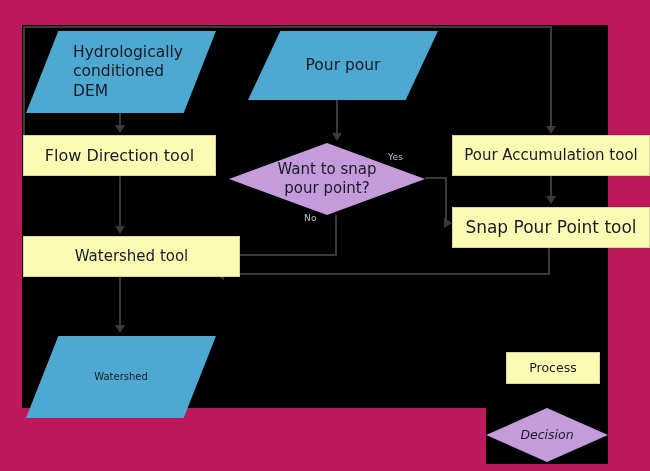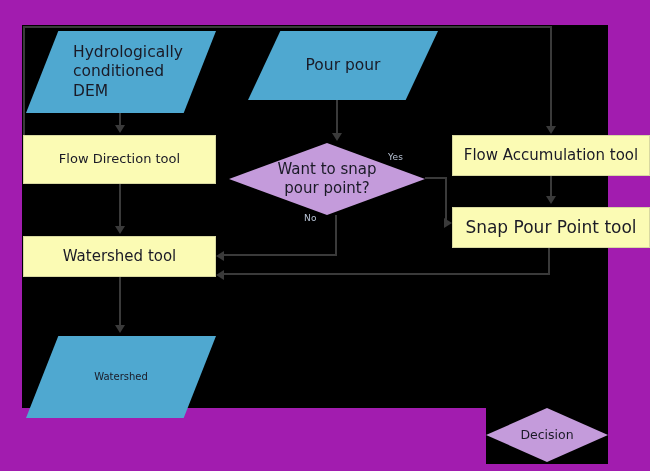--- a/index.html
+++ b/index.html
@@ -4,21 +4,21 @@
 <style>
   html, body {
     margin: 0;
     padding: 0;
     background: #ffffff;
   }
   #canvas {
     position: relative;
     width: 650px;
     height: 471px;
-    background: #a21caf;
+    background: #be185d;
     font-family: "DejaVu Sans", sans-serif;
     overflow: hidden;
   }
   
   .board {
     position: absolute;
     background: #000000;
   }
   #board-main {
     left: 22px;
@@ -79,56 +79,57 @@
   }
   #node-dem .node-label {
     text-align: left;
     padding-left: 14px;
   }
   #node-pour-point {
     left: 248px; top: 31px; width: 190px; height: 69px;
     font-size: 15.5px;
   }
   #node-flow-direction {
-    left: 23px; top: 135px; width: 193px; height: 49px;
-    font-size: 13px;
+    left: 23px; top: 135px; width: 193px; height: 41px;
+    font-size: 16px;
   }
   #node-flow-accumulation {
     left: 452px; top: 135px; width: 198px; height: 41px;
     font-size: 15px;
   }
   #node-decision {
     left: 229px; top: 143px; width: 196px; height: 72px;
     font-size: 15px;
   }
   #node-snap-pour-point {
     left: 452px; top: 207px; width: 198px; height: 41px;
     font-size: 17px;
   }
   #node-watershed-tool {
-    left: 23px; top: 236px; width: 193px; height: 41px;
+    left: 23px; top: 236px; width: 217px; height: 41px;
     font-size: 15px;
   }
   #node-watershed {
     left: 26px; top: 336px; width: 190px; height: 82px;
     font-size: 10px;
   }
 
   
   #legend-data {
     left: 506px; top: 312px; width: 100px; height: 20px;
     font-size: 12.5px;
   }
   #legend-process {
     left: 506px; top: 352px; width: 94px; height: 32px;
     font-size: 12.5px;
   }
   #legend-decision {
     left: 486px; top: 408px; width: 122px; height: 54px;
     font-size: 12.5px;
+    font-style: italic;
   }
 
   
   .line {
     position: absolute;
     background: #3a3a3a;
   }
   .line.h { height: 2px; }
   .line.v { width: 2px; }
 
@@ -214,21 +215,21 @@
 
   <div class="node data-shape" id="node-pour-point">
     <span class="node-label">Pour pour</span>
   </div>
 
   <div class="node process-shape" id="node-flow-direction">
     <span class="node-label">Flow Direction tool</span>
   </div>
 
   <div class="node process-shape" id="node-flow-accumulation">
-    <span class="node-label">Flow Accumulation tool</span>
+    <span class="node-label">Pour Accumulation tool</span>
   </div>
 
   <div class="node decision-shape" id="node-decision">
     <span class="node-label">Want to snap
 pour point?</span>
   </div>
 
   <div class="node process-shape" id="node-snap-pour-point">
     <span class="node-label">Snap Pour Point tool</span>
   </div>
@@ -238,18 +239,21 @@
   </div>
 
   <div class="node data-shape" id="node-watershed">
     <span class="node-label">Watershed</span>
   </div>
 
   <span class="branch-label" id="label-yes">Yes</span>
   <span class="branch-label" id="label-no">No</span>
 
 
+  <div class="node process-shape" id="legend-process">
+    <span class="node-label">Process</span>
+  </div>
 
   <div class="node decision-shape" id="legend-decision">
     <span class="node-label">Decision</span>
   </div>
 
 </div>
 
 </body></html>

